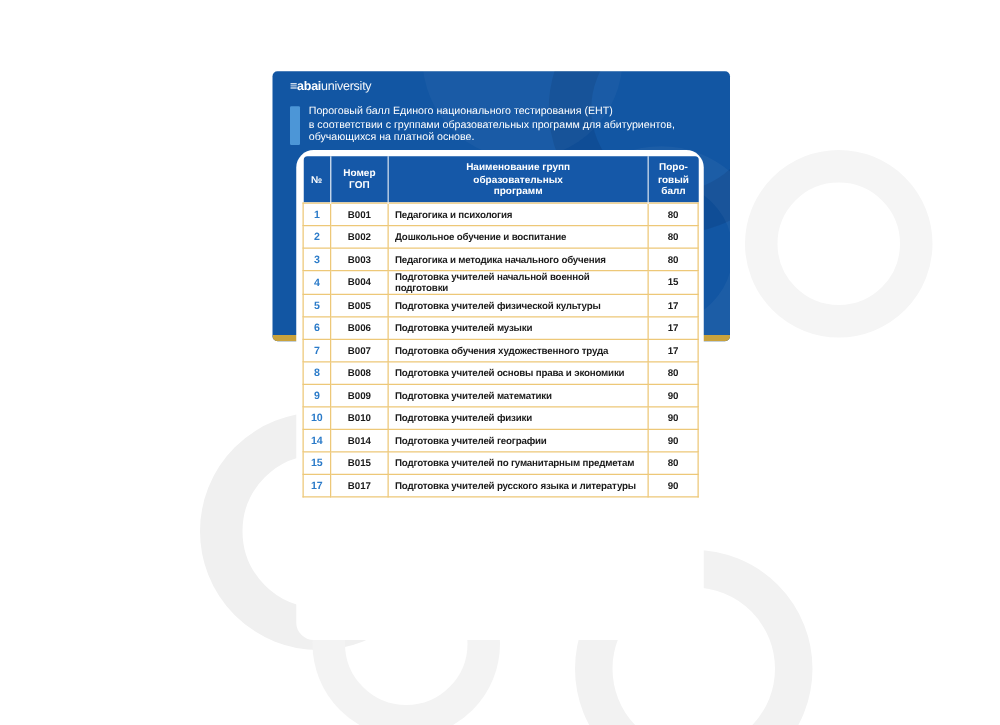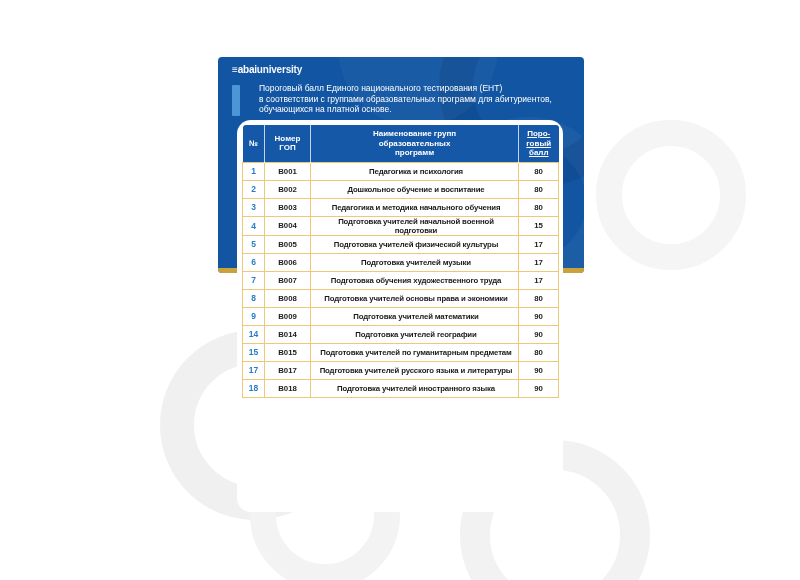--- a/index.html
+++ b/index.html
@@ -17,43 +17,43 @@
   .blue-card { position:absolute; left:218px; top:57px; width:366px; height:216px;
                background:#1256A3; border-radius:4px; overflow:hidden; }
   .swirl { position:absolute; border-radius:50%; pointer-events:none; }
   .sw1 { right:-55px; top:-70px; width:200px; height:200px; border:34px solid rgba(0,25,70,0.14); }
   .sw2 { right:-30px; top:60px; width:170px; height:170px; border:28px solid rgba(255,255,255,0.045); }
   .sw3 { left:120px; top:-90px; width:160px; height:160px; background:rgba(255,255,255,0.035); }
   .gold-strip { position:absolute; left:0; bottom:0; width:100%; height:5px; background:#C9A23C; }
 
   .logo { position:absolute; left:14px; top:7px; color:#ffffff; font-size:10px; letter-spacing:-0.2px; }
   .logo .b { font-weight:700; }
-  .logo .l { font-weight:700; opacity:0.95; }
+  .logo .l { font-weight:400; opacity:0.95; }
 
   .intro { position:absolute; left:14px; top:26px; display:flex; }
   .accent-bar { width:8px; height:31px; background:#4C96D7; border-radius:1px; margin-top:2px; flex:none; }
-  .intro-text { margin-left:19px; color:#ffffff; font-size:8.5px; line-height:10.6px; white-space:pre-line; }
+  .intro-text { margin-left:7px; color:#ffffff; font-size:8.5px; line-height:10.6px; white-space:pre-line; }
 
   
   .table-card { position:absolute; left:237px; top:120px; width:326px; height:392px;
                 background:#ffffff; border-radius:14px; padding:5px; }
   table { width:316px; border-collapse:collapse; table-layout:fixed; }
   col.c-num { width:22px; } col.c-code { width:46px; } col.c-name { width:208px; } col.c-score { width:40px; }
 
   thead th { background:#1558A8; color:#ffffff; font-size:8px; font-weight:700; line-height:9.5px;
              height:37px; text-align:center; vertical-align:middle; white-space:pre-line;
              border-right:1px solid rgba(255,255,255,0.75); }
   thead th:last-child { border-right:none; }
   thead th:first-child { border-top-left-radius:3px; }
-  thead th:last-child { border-top-right-radius:3px;text-decoration:underline; }
+  thead th:last-child { border-top-right-radius:3px; }
 
   tbody td { height:18px; border:1px solid #EDC878; font-size:7.8px; font-weight:700; color:#1b1b1b;
              text-align:center; vertical-align:middle; background:#ffffff; }
   tbody td.col-num { color:#2B7BC9; font-size:8.5px; }
-  tbody td.col-name { text-align:center; padding-left:5px; padding-right:2px; letter-spacing:-0.15px; }
+  tbody td.col-name { text-align:left; padding-left:5px; padding-right:2px; letter-spacing:-0.15px; }
 </style>
 </head>
 <body>
 
 <div class="page">
 
   <div class="wm wm1"></div>
   <div class="wm wm2"></div>
   <div class="wm wm3"></div>
   <div class="wm wm4"></div>
@@ -147,40 +147,40 @@
             <td class="col-name">Подготовка учителей основы права и экономики</td>
             <td class="col-score">80</td>
           </tr>
           <tr>
             <td class="col-num">9</td>
             <td class="col-code">B009</td>
             <td class="col-name">Подготовка учителей математики</td>
             <td class="col-score">90</td>
           </tr>
           <tr>
+            <td class="col-num">10</td>
+            <td class="col-code">B010</td>
+            <td class="col-name">Подготовка учителей физики</td>
+            <td class="col-score">90</td>
+          </tr>
+          <tr>
             <td class="col-num">14</td>
             <td class="col-code">B014</td>
             <td class="col-name">Подготовка учителей географии</td>
             <td class="col-score">90</td>
           </tr>
           <tr>
             <td class="col-num">15</td>
             <td class="col-code">B015</td>
             <td class="col-name">Подготовка учителей по гуманитарным предметам</td>
             <td class="col-score">80</td>
           </tr>
           <tr>
             <td class="col-num">17</td>
             <td class="col-code">B017</td>
             <td class="col-name">Подготовка учителей русского языка и литературы</td>
             <td class="col-score">90</td>
           </tr>
-          <tr>
-            <td class="col-num">18</td>
-            <td class="col-code">B018</td>
-            <td class="col-name">Подготовка учителей иностранного языка</td>
-            <td class="col-score">90</td>
-          </tr>
         </tbody>
     </table>
   </div>
 
 </div>
 
 </body></html>

